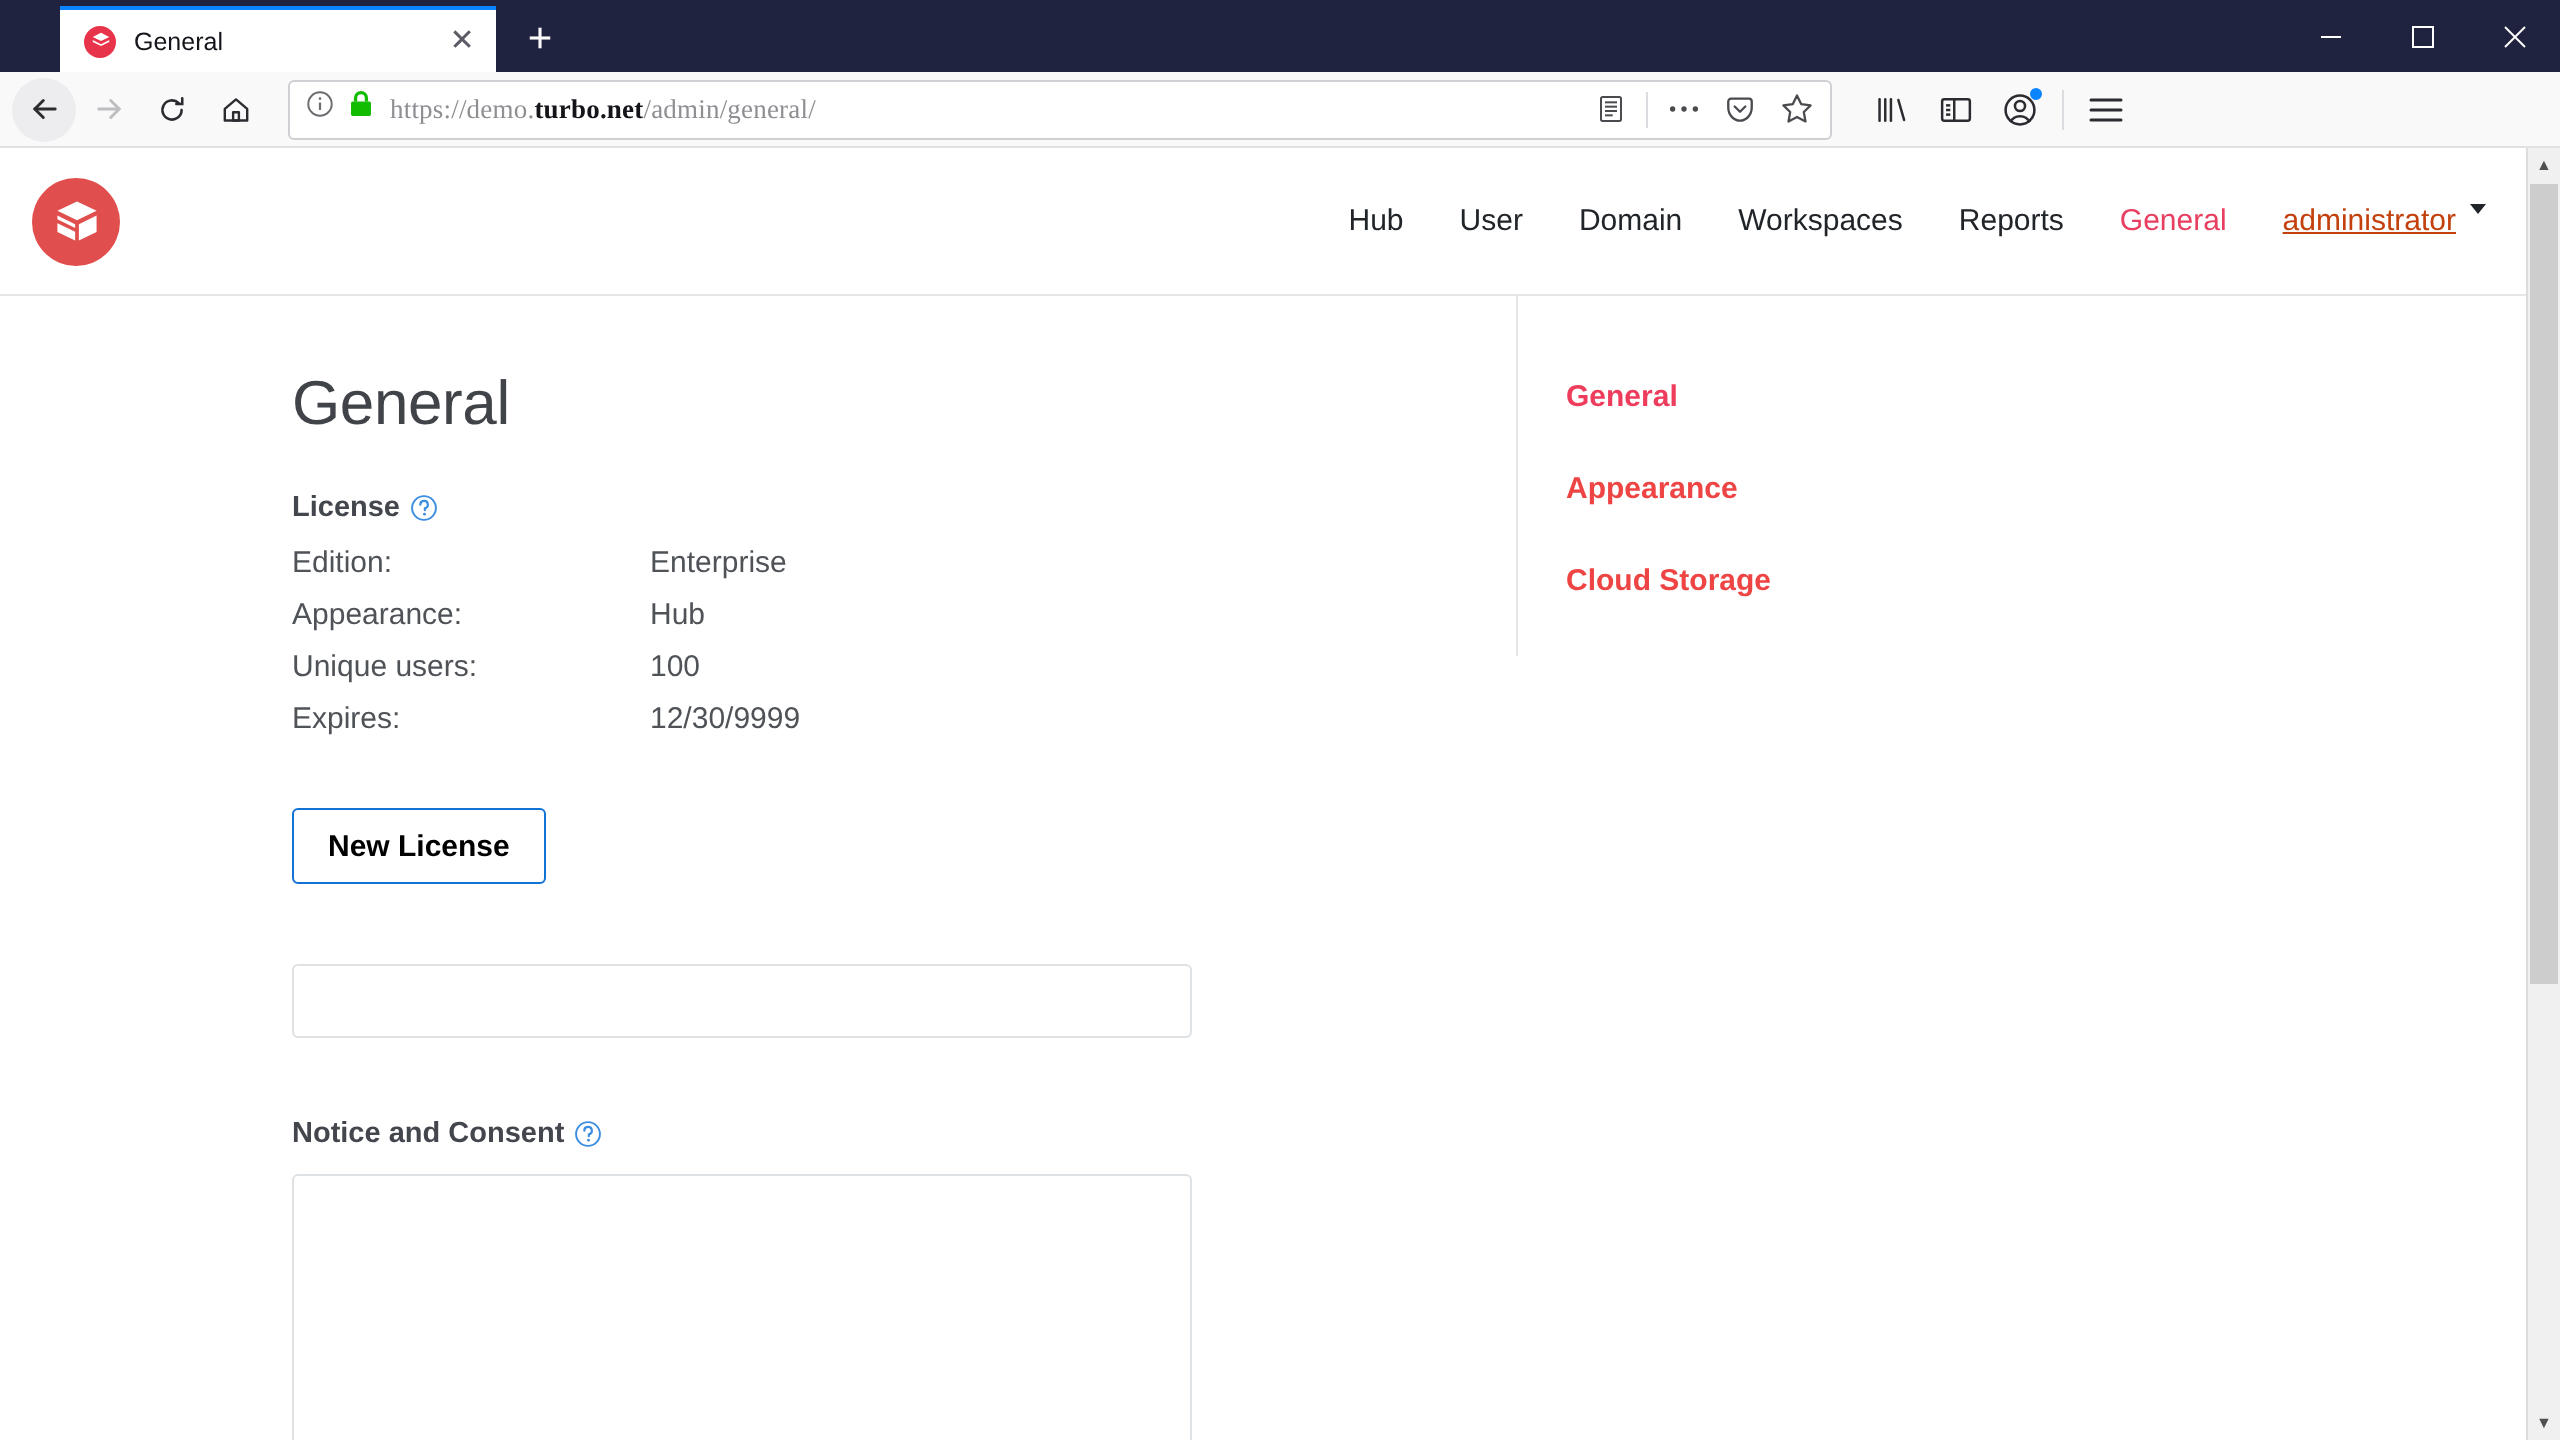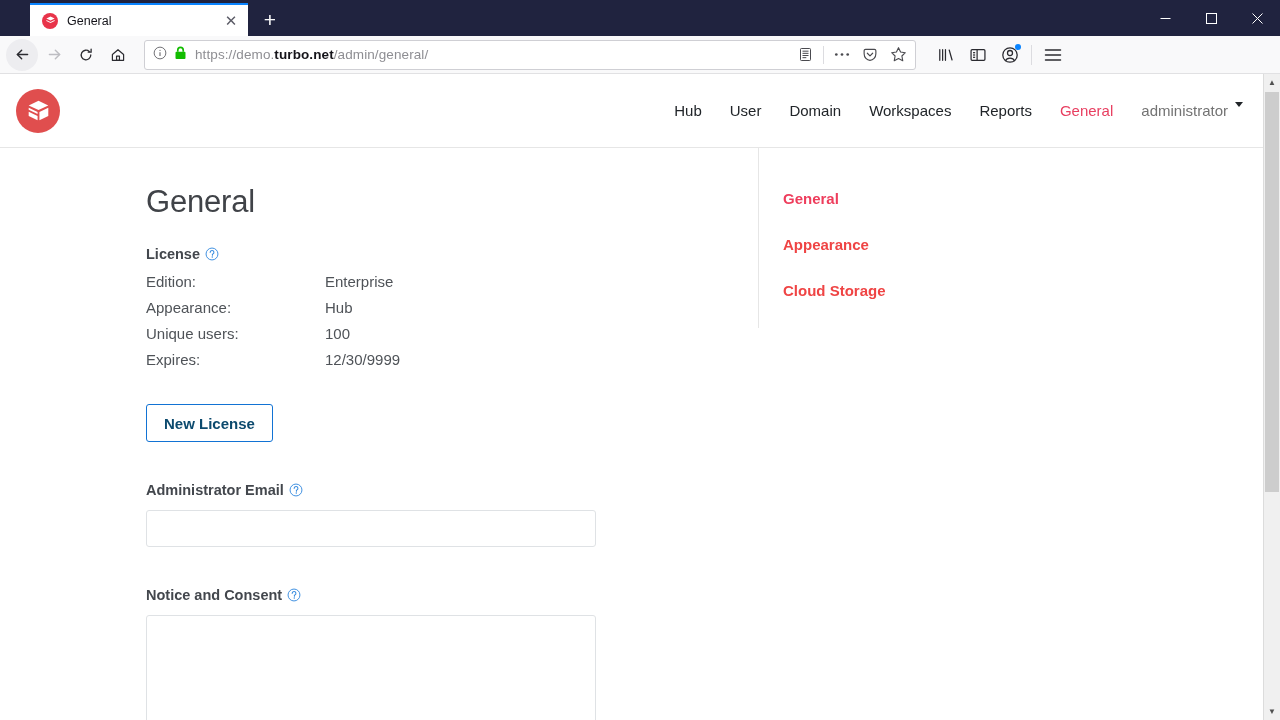--- a/index.html
+++ b/index.html
@@ -61,21 +61,21 @@
     width: 32px; height: 32px; display: flex; align-items: center;
     justify-content: center; color: #3d3d42; flex: 0 0 32px;
   }
   .navbtn.back { background: #ededf0; border-radius: 50%; }
   .navbtn.disabled { color: #bdbdc2; }
   .navbtn.home { margin-right: 6px; }
 
   .urlbar {
     flex: 1; height: 30px; background: #ffffff; border: 1px solid #cfcfd4;
     border-radius: 3px; display: flex; align-items: center;
-    margin: 0 6px 0 4px; max-width: 772px; padding: 0 4px 0 8px;
+    margin: 0 6px 0 4px; max-width: 772px; padding: 0 4px 0 8px; font-family: Liberation Serif, serif;
   }
   .url-identity { display: flex; align-items: center; gap: 7px; flex: 0 0 auto; padding-right: 8px; }
   .url-text {
     flex: 1; font-size: 13.5px; color: #8e8e93; white-space: nowrap;
     overflow: hidden; letter-spacing: 0.1px;
   }
   .url-text b { color: #15141a; font-weight: 600; }
   .url-actions { display: flex; align-items: center; gap: 2px; flex: 0 0 auto; }
   .url-actions .sep { width: 1px; height: 18px; background: #dcdce0; margin: 0 3px; }
   .iconbtn {
@@ -104,21 +104,21 @@
     width: 44px; height: 44px; border-radius: 50%; background: #e04e4e;
     display: flex; align-items: center; justify-content: center; flex: 0 0 44px;
   }
   .nav-links {
     margin-left: auto; display: flex; align-items: center; gap: 28px;
   }
   .nav-link {
     font-size: 15px; color: #212529; font-weight: 500; white-space: nowrap;
   }
   .nav-link.active { color: #e83e60; }
-  .nav-user { display: flex; align-items: flex-start; gap: 7px; font-size: 15px; color: #737373; font-weight: 500; }
+  .nav-user { display: flex; align-items: flex-start; gap: 7px; font-size: 15px; color: #c2410c; font-weight: 500; text-decoration: underline; }
   .caret {
     width: 0; height: 0; border-left: 4.5px solid transparent;
     border-right: 4.5px solid transparent; border-top: 5px solid #212529;
   }
 
   
   .content { display: flex; padding: 0; }
   .main-col { width: 758px; padding: 36px 0 0 146px; }
   .side-col {
     width: 384px; padding: 42px 0 0 0; border-left: 1px solid #e6e6e6;
@@ -137,21 +137,21 @@
 
   .lic-table { border-collapse: collapse; margin-bottom: 26px; }
   .lic-table td {
     font-size: 15px; color: #4f5358; padding: 0 0 10px 0; line-height: 16px;
   }
   .lic-table td.k { width: 179px; }
 
   .btn-outline {
     display: inline-flex; align-items: center; justify-content: center;
     height: 38px; padding: 0 17px; border: 1px solid #1273d4;
-    border-radius: 3px; background: #ffffff; color: #0c4a6e;
+    border-radius: 3px; background: #ffffff; color: #000000;
     font-size: 15px; font-weight: bold; font-family: "Liberation Sans", sans-serif;
     margin-bottom: 40px;
   }
 
   .form-group { margin-bottom: 40px; }
   .txt-input {
     width: 450px; height: 37px; border: 1px solid #dfe2e5; border-radius: 3px;
     background: #ffffff; font-size: 14px; padding: 0 10px;
     font-family: "Liberation Sans", sans-serif; color: #212529; outline: none;
   }
@@ -392,30 +392,20 @@
             <tr>
               <td class="k">Expires:</td>
               <td>12/30/9999</td>
             </tr>
           </tbody>
             </table>
 
           <button class="btn-outline">New License</button>
 
           <div class="form-group">
-            <div class="field-label">
-              <span>Administrator Email</span>
-              <span class="help-icon">
-                <svg width="14" height="14" viewBox="0 0 16 16" fill="none" stroke="#3b8ee0" stroke-width="1.1">
-                  <circle cx="8" cy="8" r="6.8"></circle>
-                  <path d="M5.9 6.1 a2.15 2.15 0 1 1 2.6 2.1 v1.1" stroke-width="1.25" stroke-linecap="round"></path>
-                  <circle cx="8.3" cy="11.5" r="0.82" fill="#3b8ee0" stroke="none"></circle>
-                </svg>
-              </span>
-            </div>
             <input class="txt-input" type="text" placeholder="" style="">
           </div>
 
           <div class="form-group">
             <div class="field-label">
               <span>Notice and Consent</span>
               <span class="help-icon">
                 <svg width="14" height="14" viewBox="0 0 16 16" fill="none" stroke="#3b8ee0" stroke-width="1.1">
                   <circle cx="8" cy="8" r="6.8"></circle>
                   <path d="M5.9 6.1 a2.15 2.15 0 1 1 2.6 2.1 v1.1" stroke-width="1.25" stroke-linecap="round"></path>

